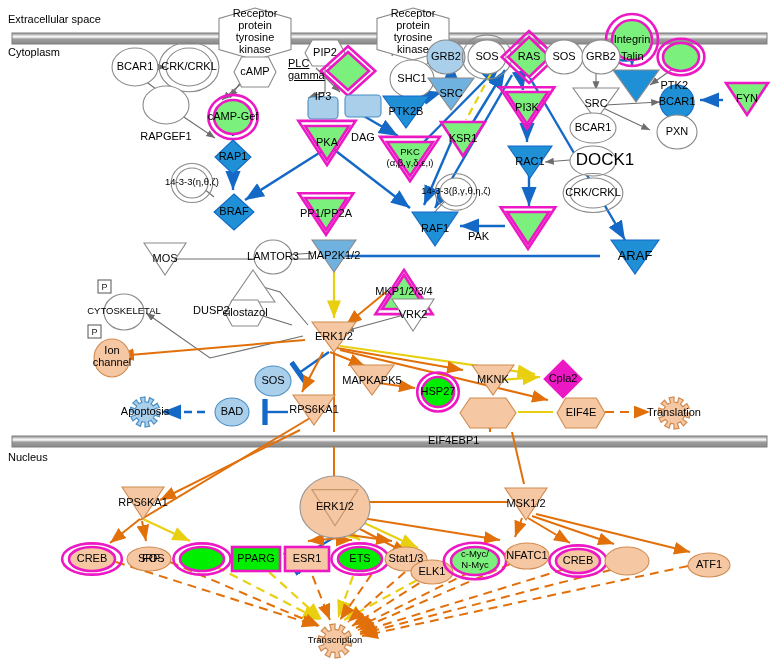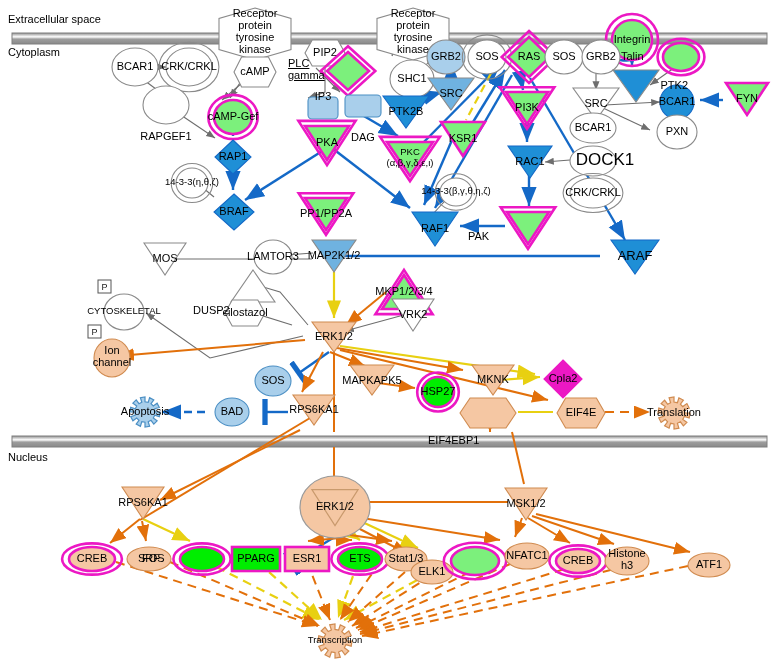--- a/index.html
+++ b/index.html
@@ -520,19 +520,19 @@
     <div class="lbl" style="left: 275px; top: 500.18px; width: 120px; text-align: center; font-size: 11px; line-height: 12px; pointer-events: none;">ERK1/2</div>
     <div class="lbl" style="left: 466px; top: 497.18px; width: 120px; text-align: center; font-size: 11px; line-height: 12px; pointer-events: none;">MSK1/2</div>
     <div class="lbl" style="left: 32px; top: 552.18px; width: 120px; text-align: center; font-size: 11px; line-height: 12px; pointer-events: none;">CREB</div>
     <div class="lbl" style="left: 89px; top: 552.18px; width: 120px; text-align: center; font-size: 11px; line-height: 12px; pointer-events: none;">SRF</div>
     <div class="lbl" style="left: 142px; top: 552.18px; width: 120px; text-align: left; font-size: 11px; line-height: 12px; pointer-events: none;">FOS</div>
     <div class="lbl" style="left: 196px; top: 552.18px; width: 120px; text-align: center; font-size: 11px; line-height: 12px; pointer-events: none;">PPARG</div>
     <div class="lbl" style="left: 247px; top: 552.18px; width: 120px; text-align: center; font-size: 11px; line-height: 12px; pointer-events: none;">ESR1</div>
     <div class="lbl" style="left: 300px; top: 552.18px; width: 120px; text-align: center; font-size: 11px; line-height: 12px; pointer-events: none;">ETS</div>
     <div class="lbl" style="left: 346px; top: 552.18px; width: 120px; text-align: center; font-size: 11px; line-height: 12px; pointer-events: none;">Stat1/3</div>
     <div class="lbl" style="left: 372px; top: 565.18px; width: 120px; text-align: center; font-size: 11px; line-height: 12px; pointer-events: none;">ELK1</div>
+    <div class="lbl" style="left: 415px; top: 549.22px; width: 120px; text-align: center; font-size: 9.5px; line-height: 10.5px; pointer-events: none;">c-Myc/
+N-Myc</div>
     <div class="lbl" style="left: 467px; top: 549.18px; width: 120px; text-align: center; font-size: 11px; line-height: 12px; pointer-events: none;">NFATC1</div>
     <div class="lbl" style="left: 518px; top: 554.18px; width: 120px; text-align: center; font-size: 11px; line-height: 12px; pointer-events: none;">CREB</div>
-    <div class="lbl" style="left: 567px; top: 547.36px; width: 120px; text-align: center; font-size: 11px; line-height: 12px; pointer-events: none;">Histone
-h3</div>
     <div class="lbl" style="left: 649px; top: 558.18px; width: 120px; text-align: center; font-size: 11px; line-height: 12px; pointer-events: none;">ATF1</div>
     <div class="lbl" style="left: 275px; top: 635.11px; width: 120px; text-align: center; font-size: 9.5px; line-height: 10.5px; pointer-events: none;">Transcription</div>
   </div>
 
 </body></html>

